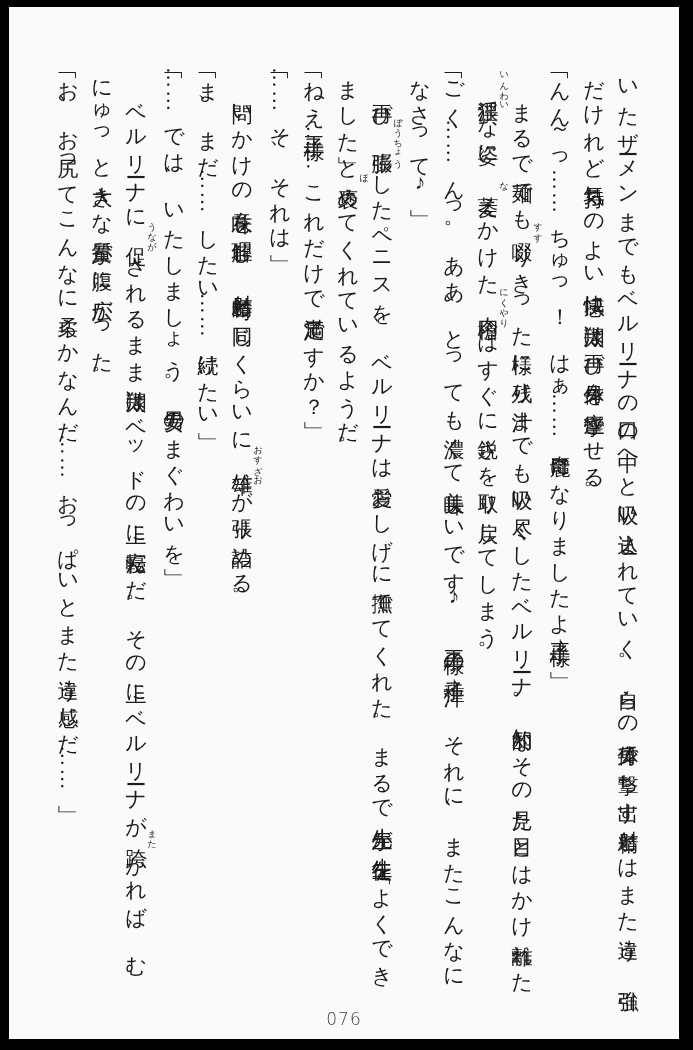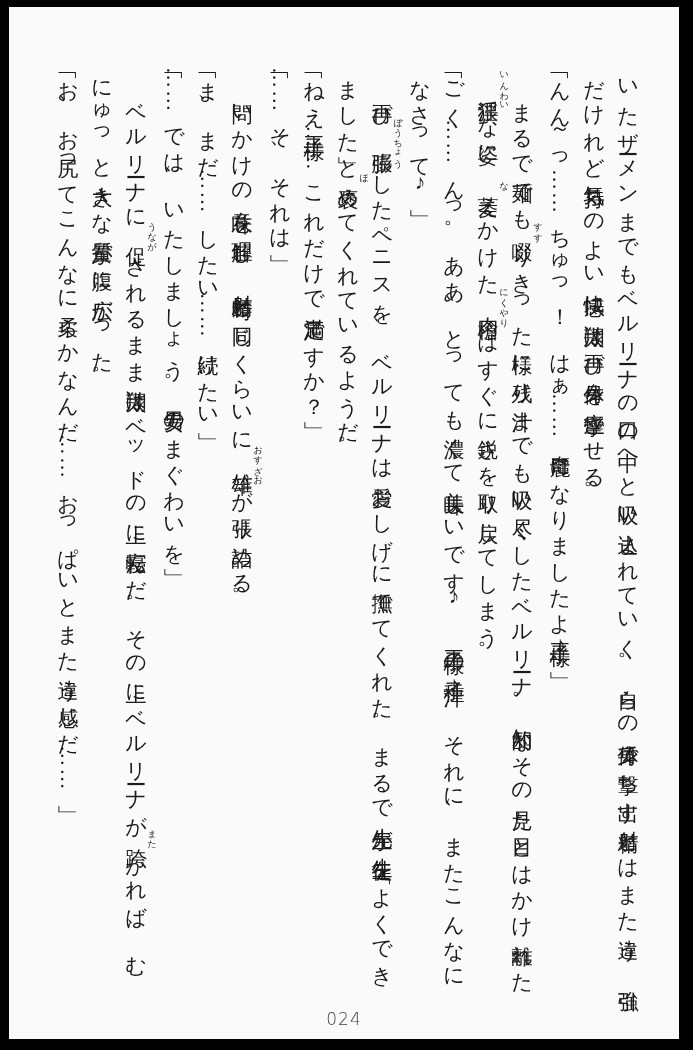--- a/index.html
+++ b/index.html
@@ -71,14 +71,14 @@
       <p>「ごく……んっ。ああ、とっても濃くて美味しいです♪　王子様の子種汁♪　それに、またこんなになさって♪」</p>
       <p>　再び<ruby>膨張<rt>ぼうちょう</rt></ruby>したペニスを、ベルリーナは愛おしげに撫でてくれた。まるで先生が生徒を「よくできました」と<ruby>褒<rt>ほ</rt></ruby>めてくれているようだ。</p>
       <p>「ねえ王子様……これだけで満足ですか？」</p>
       <p>「……そ、それは」</p>
       <p>　問いかけの意味を理解し、射精時と同じくらいに<ruby>雄竿<rt>おすざお</rt></ruby>が張り詰める。</p>
       <p>「ま、まだ……したい……続けたい」</p>
       <p>「……では、いたしましょう。男女のまぐわいを」</p>
       <p>　ベルリーナに<ruby>促<rt>うなが</rt></ruby>されるまま翔太はベッドの上に寝転んだ。その上にベルリーナが<ruby>跨<rt>また</rt></ruby>がれば、むにゅっと大きな質量が腹に広がった。</p>
       <p>「お、お尻ってこんなに柔らかなんだ……おっぱいとまた違う感じだ……」</p>
     </div>
-  <div class="page-number">024</div>
+  <div class="page-number">076</div>
 </div>
 
 </body></html>

